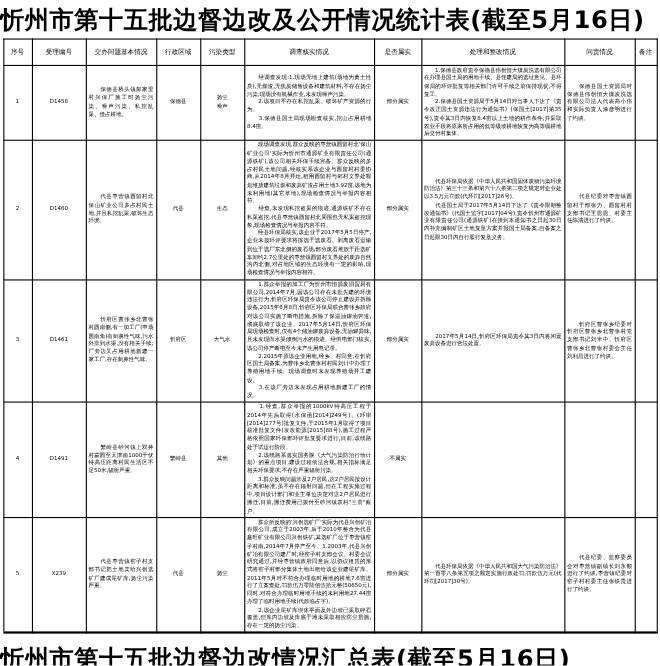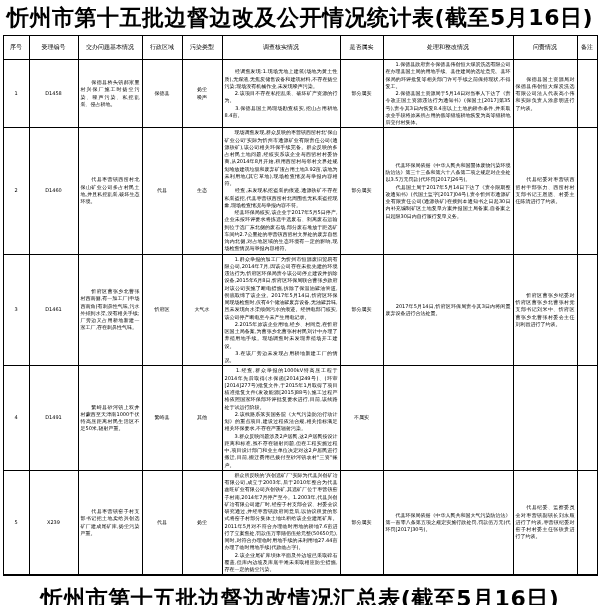--- a/index.html
+++ b/index.html
@@ -1,18 +1,18 @@
 <!DOCTYPE html>
 <html><head>
 <meta charset="utf-8">
 <style>
   html,body{margin:0;padding:0;background:#fff;}
   body{width:600px;height:605px;font-family:"DejaVu Sans","Liberation Sans",sans-serif;color:#000;overflow:hidden;}
   .page{width:600px;height:605px;}
-  .doc-title{font-size:22px;font-weight:700;text-align:center;margin:0;padding:3px 0 2px 0;letter-spacing:0.5px;white-space:nowrap;}
+  .doc-title{font-size:22px;font-weight:700;margin:0;padding:3px 0 2px 0;letter-spacing:0.5px;white-space:nowrap;}
   table{border-collapse:collapse;table-layout:fixed;width:594px;margin:0 auto;border:1px solid #000;border-bottom:2px solid #000;}
   td,th{border:1px solid #000;font-weight:normal;overflow:hidden;vertical-align:middle;padding:1px 2px;box-sizing:border-box;}
   .stats th{font-size:6px;text-align:center;height:24px;}
   .stats td{font-size:5px;line-height:1.45;}
   .c{text-align:center;}
   .j{text-align:justify;text-justify:inter-character;white-space:pre-line;}
   .pre{white-space:pre-line;}
   .r1{height:65px;}
   .r2{height:108px;}
   .r3{height:96px;}

